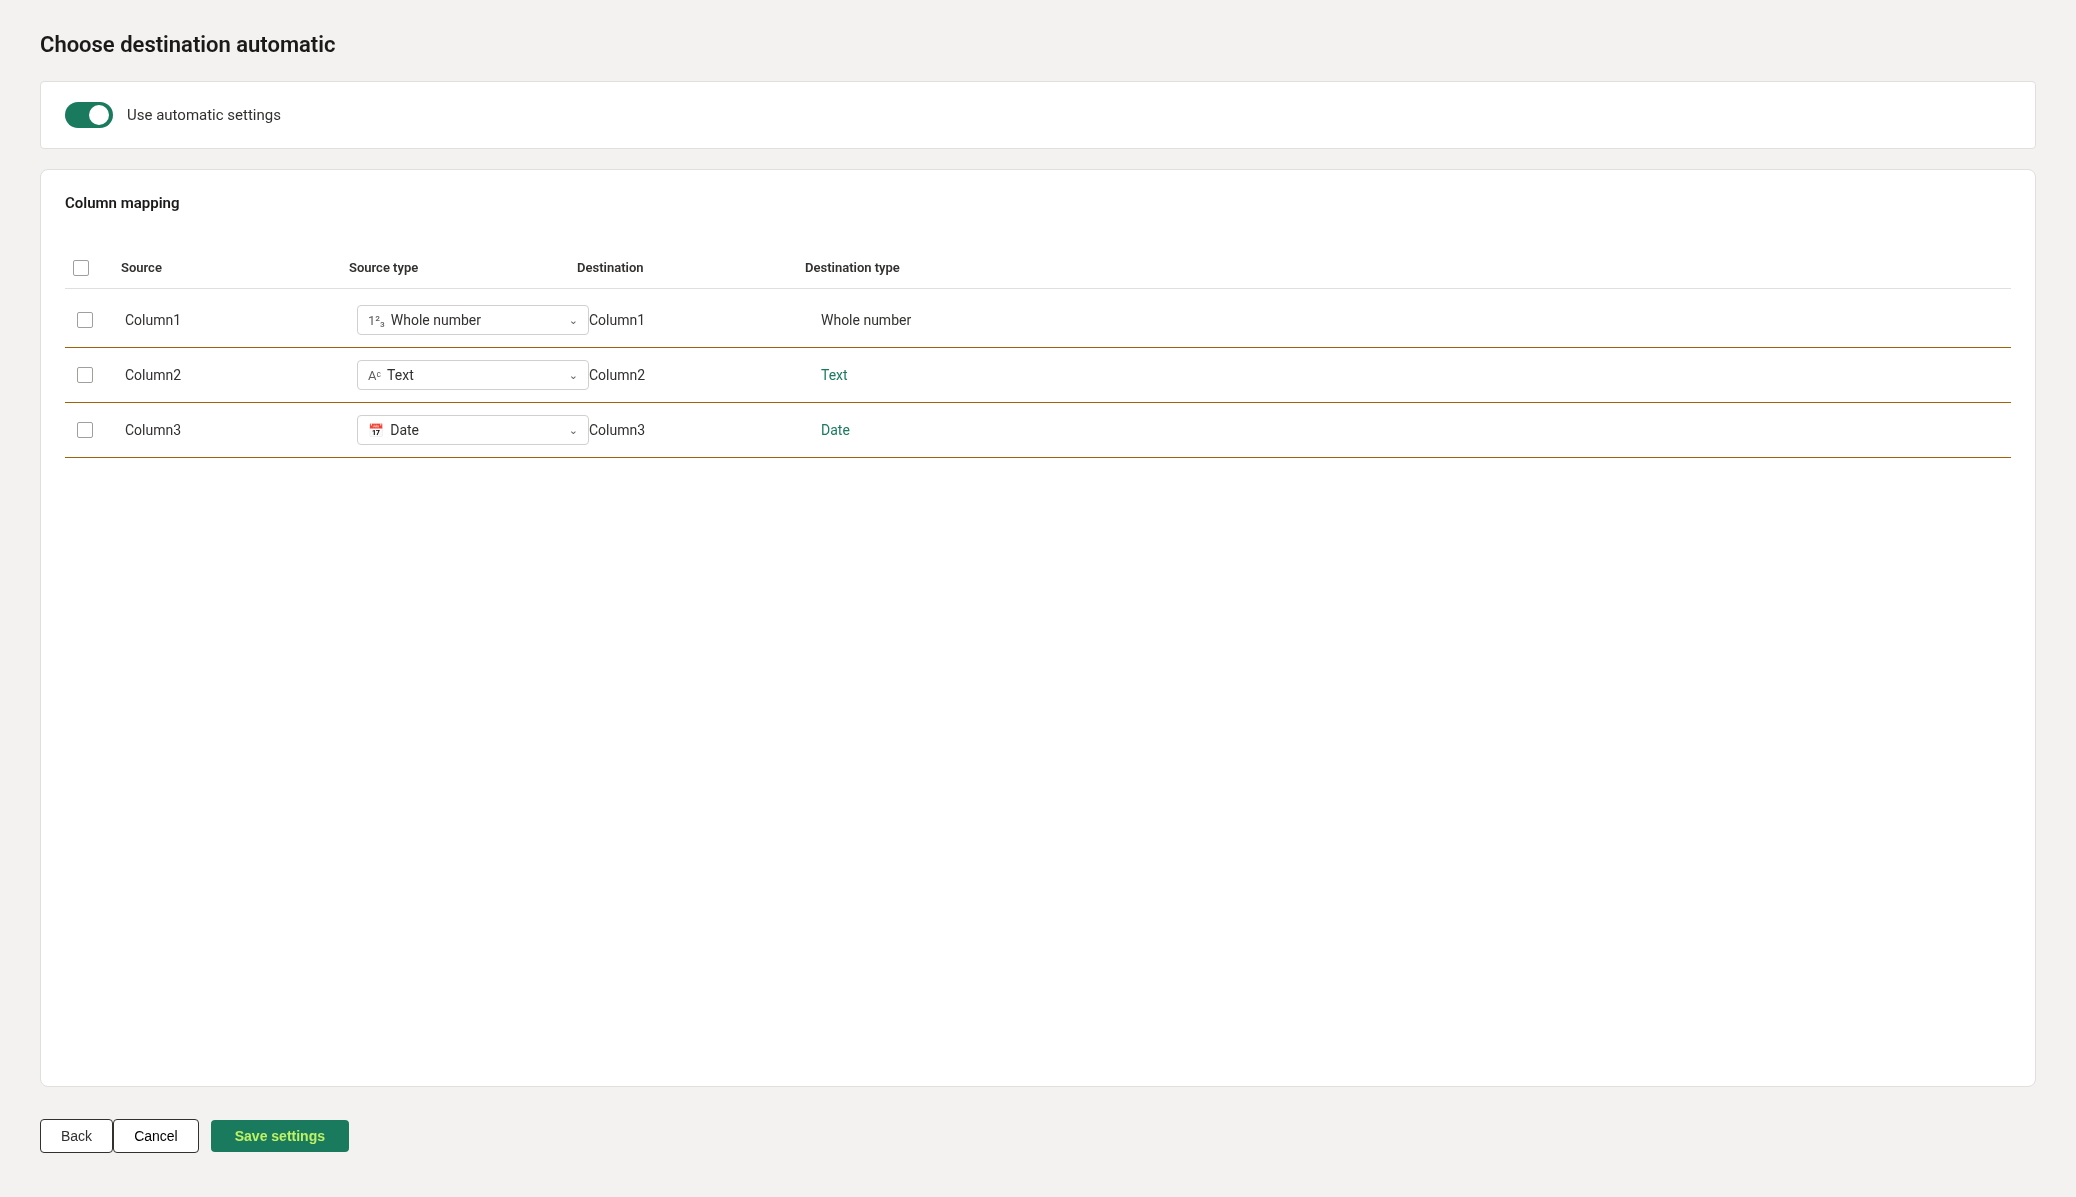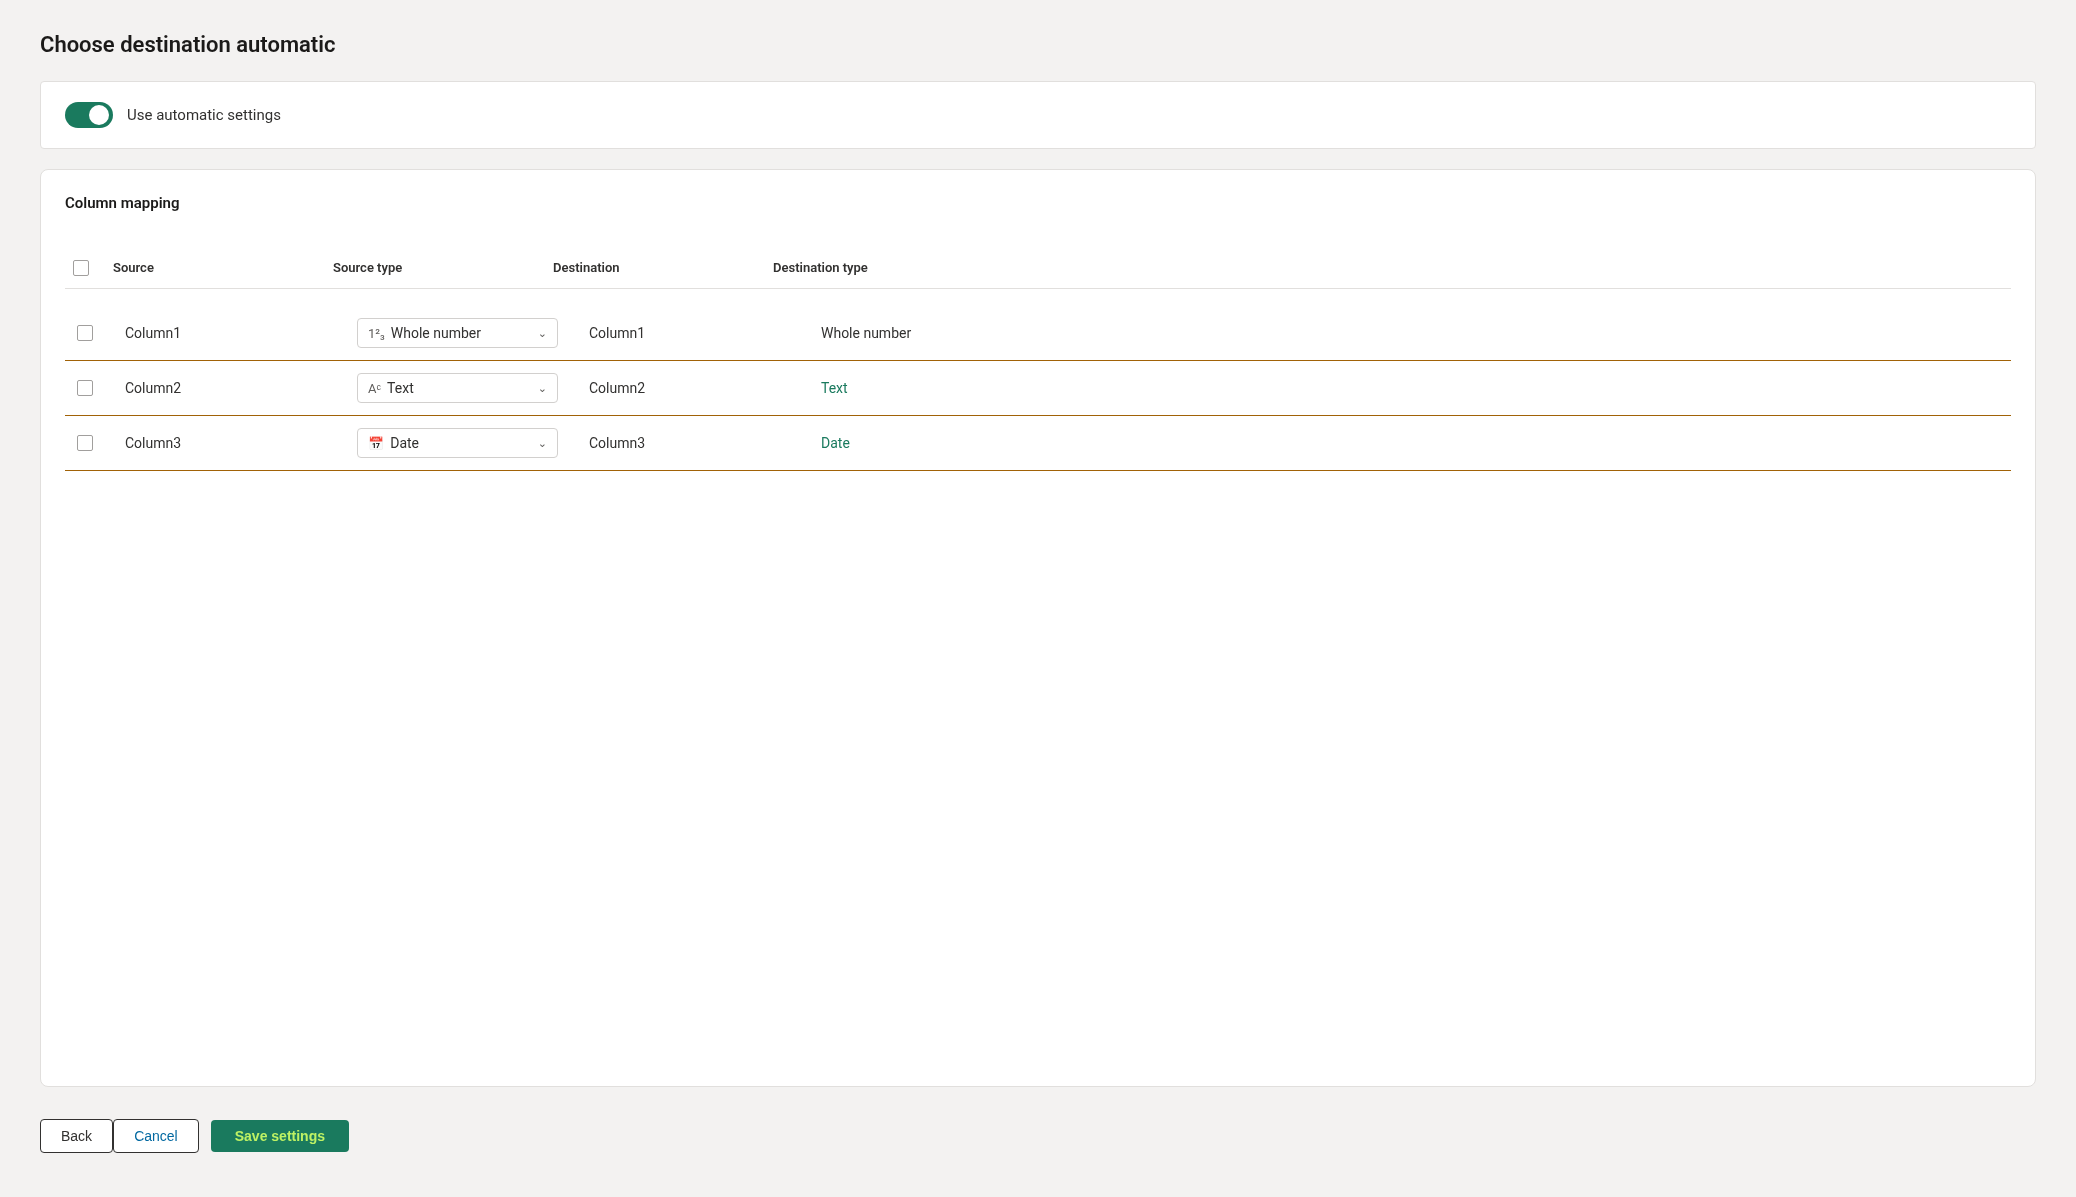--- a/index.html
+++ b/index.html
@@ -80,24 +80,24 @@
     .section-title {
       font-size: 15px;
       font-weight: 600;
       color: #1b1a19;
       margin-bottom: 36px;
     }
 
     .table-header {
       display: grid;
       grid-template-columns: 40px 220px 220px 220px 220px 1fr;
-      gap: 0;
+      gap: 8px;
       padding: 8px 0;
       border-bottom: 1px solid #e1dfdd;
-      margin-bottom: 17px;
+      margin-bottom: 4px;
     }
 
     .table-header-cell {
       font-size: 13px;
       font-weight: 600;
       color: #323130;
       padding: 4px 8px;
     }
 
     .table-row {
@@ -134,21 +134,21 @@
       display: flex;
       align-items: center;
       gap: 6px;
       border: 1px solid #d2d0ce;
       border-radius: 4px;
       padding: 6px 10px;
       background: #fff;
       cursor: pointer;
       font-size: 14px;
       color: #323130;
-      width: 201px;
+      width: 232px;
       justify-content: space-between;
     }
 
     .dropdown-left {
       display: flex;
       align-items: center;
       gap: 6px;
     }
 
     .dropdown-icon {
@@ -192,21 +192,21 @@
       display: flex;
       gap: 12px;
       align-items: center;
     }
 
     .btn-cancel {
       padding: 8px 20px;
       border: 1px solid #323130;
       border-radius: 4px;
       background: #ffffff;
-      color: #0369a1;
+      color: #000000;
       font-size: 14px;
       cursor: pointer;
     }
 
     .btn-save {
       padding: 8px 24px;
       border: none;
       border-radius: 4px;
       background: #1a7a5e;
       color: #bef264;

